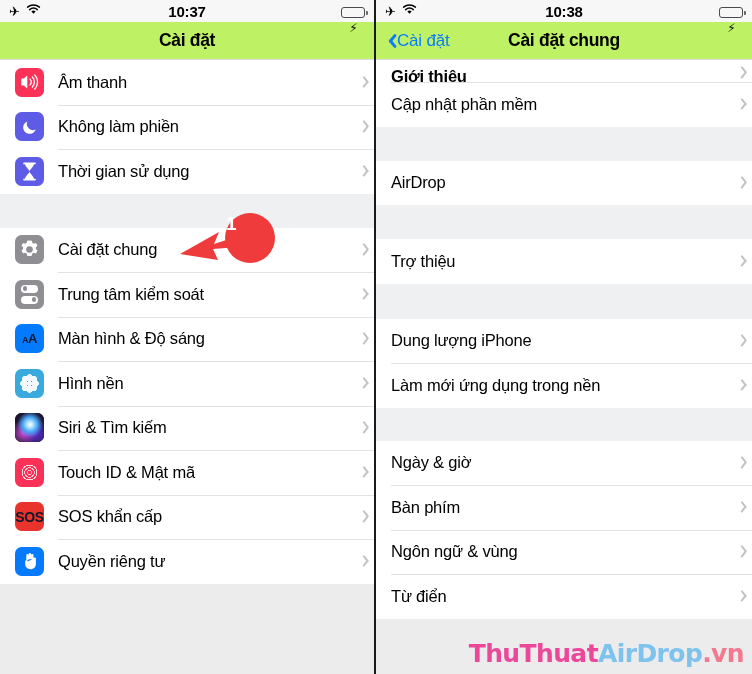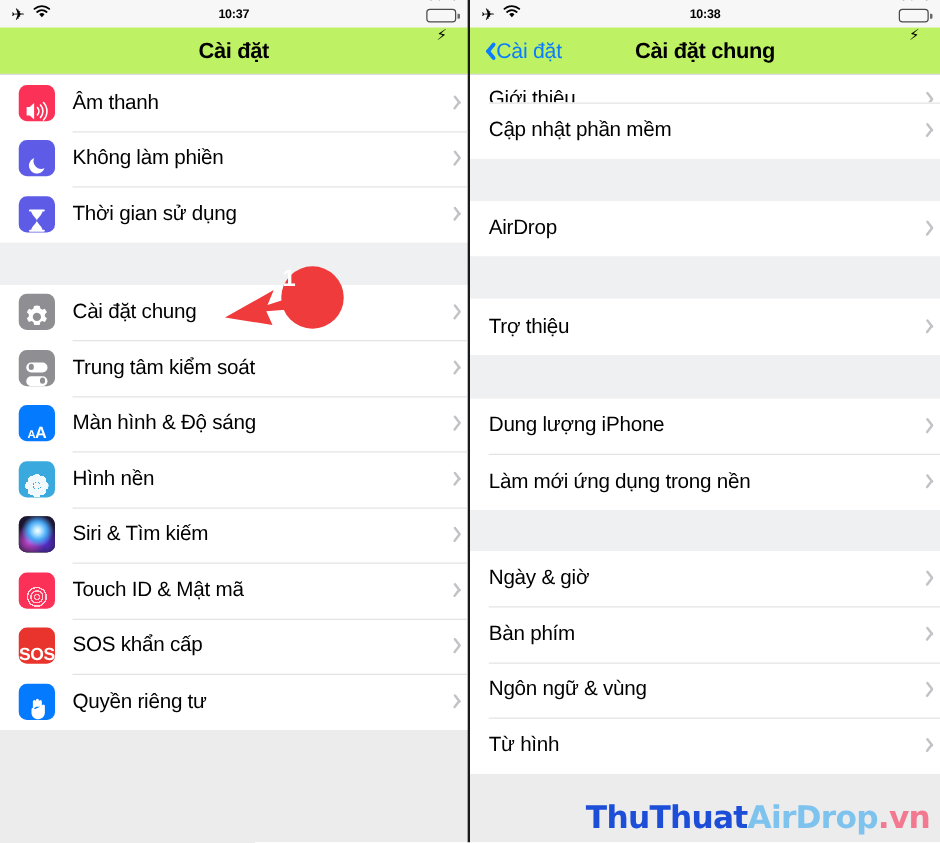--- a/index.html
+++ b/index.html
@@ -23,21 +23,21 @@
     height: 22px;
     display: flex; align-items: center;
     padding: 0 8px 0 9px;
     background: #f7f7f8;
     font-size: 12.5px; font-weight: 600; color: #000;
     position: relative;
   }
   .sb-left { display: flex; align-items: center; gap: 6px; }
   .sb-center {
     position: absolute; left: 0; right: 0; text-align: center;
-    font-size: 10px; font-weight: 700; letter-spacing: -0.2px;
+    font-size: 15px; font-weight: 700; letter-spacing: -0.2px;
   }
   .sb-right {
     margin-left: auto; display: flex; align-items: center; gap: 4px;
     position: relative; z-index: 2; flex-direction: column;
   }
   .sb-pct { font-size: 12.5px; font-weight: 600; }
   .batt {
     width: 24px; height: 11px;
     border: 1.3px solid #4a4a4a; border-radius: 3px;
     position: relative; padding: 1px;
@@ -92,28 +92,28 @@
   .row + .row::before {
     content: ""; position: absolute; top: 0; height: 0.8px;
     background: #e3e3e5;
   }
   .left .row + .row::before { left: 58px; right: 0; }
   .right .row + .row::before { left: 15px; right: 0; }
 
   .icon {
     width: 29px; height: 29px; border-radius: 6.5px;
     flex: 0 0 29px; margin-right: 14px;
-    display: flex; align-items: flex-end; justify-content: center;
-    color: #ffffff; position: relative; overflow: hidden;
+    display: flex; align-items: center; justify-content: center;
+    color: #0f172a; position: relative; overflow: hidden;
   }
   .label {
     font-size: 16.5px; color: #000; letter-spacing: -0.2px;
     white-space: nowrap;
   }
-  .row.clipped { height: 22px; align-items: flex-end; overflow: hidden; }
+  .row.clipped { height: 22px; align-items: flex-start; overflow: hidden; font-weight: bold; }
   .row.clipped .label { position: relative; top: 7px; }
   .row.clipped .chev { position: relative; top: 5px; }
 
   .chev {
     margin-left: auto; width: 9px; height: 15px; position: relative; flex: 0 0 9px;
   }
   .chev::before, .chev::after {
     content: ""; position: absolute; left: 2px; width: 2px; height: 7.6px;
     background: #c3c3c7; border-radius: 2px;
   }
@@ -196,21 +196,21 @@
   #annot1 { left: 178px; top: 202px; }
   #annot1 .annot-num { left: 48px; top: 11px; }
 
   
   .watermark {
     position: absolute; right: 8px; bottom: 8px;
     font-family: "DejaVu Sans", sans-serif;
     font-size: 25px; font-weight: 700; letter-spacing: -0.6px;
     white-space: nowrap; line-height: 1;
   }
-  .wm-a { color: #1d4ed8; text-align: center; }
+  .wm-a { color: #ec4899; text-align: center; }
   .wm-b { color: #7ec2ee; }
   .wm-c { color: #f2798f; }
 </style>
 </head>
 <body>
 
 <div class="screens">
 
   <div class="phone left">
 
@@ -440,21 +440,21 @@
         </div>
         <div class="row">
           <span class="label">Bàn phím</span>
           <span class="chev"></span>
         </div>
         <div class="row">
           <span class="label">Ngôn ngữ &amp; vùng</span>
           <span class="chev"></span>
         </div>
         <div class="row">
-          <span class="label">Từ hình</span>
+          <span class="label">Từ điển</span>
           <span class="chev"></span>
         </div>
       </div>
 
     </div>
 
     <div class="watermark">
       <span class="wm-a">ThuThuat</span><span class="wm-b">AirDrop</span><span class="wm-c">.vn</span>
     </div>
 

